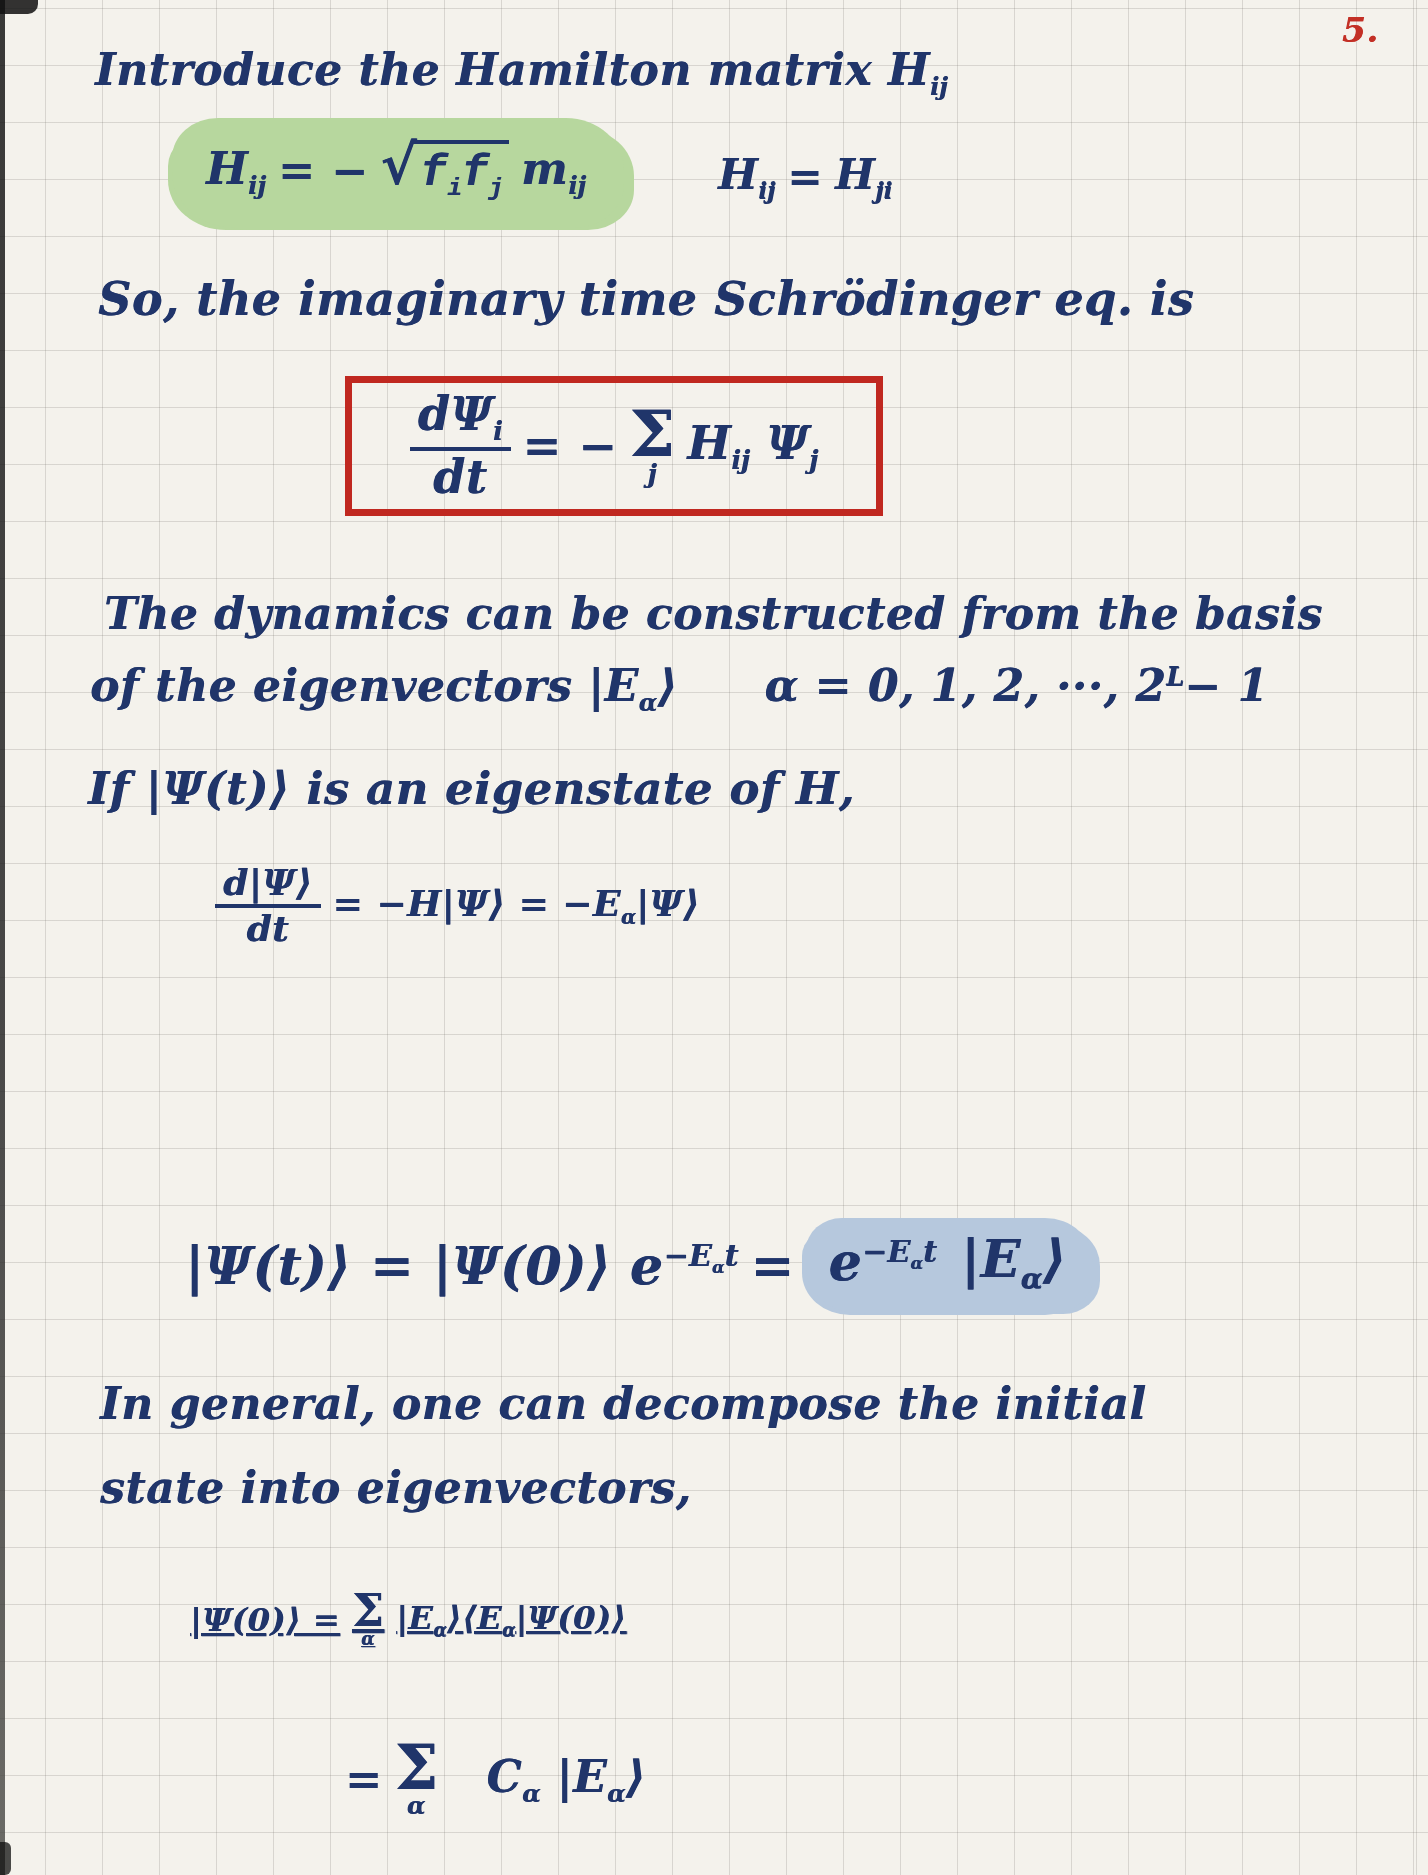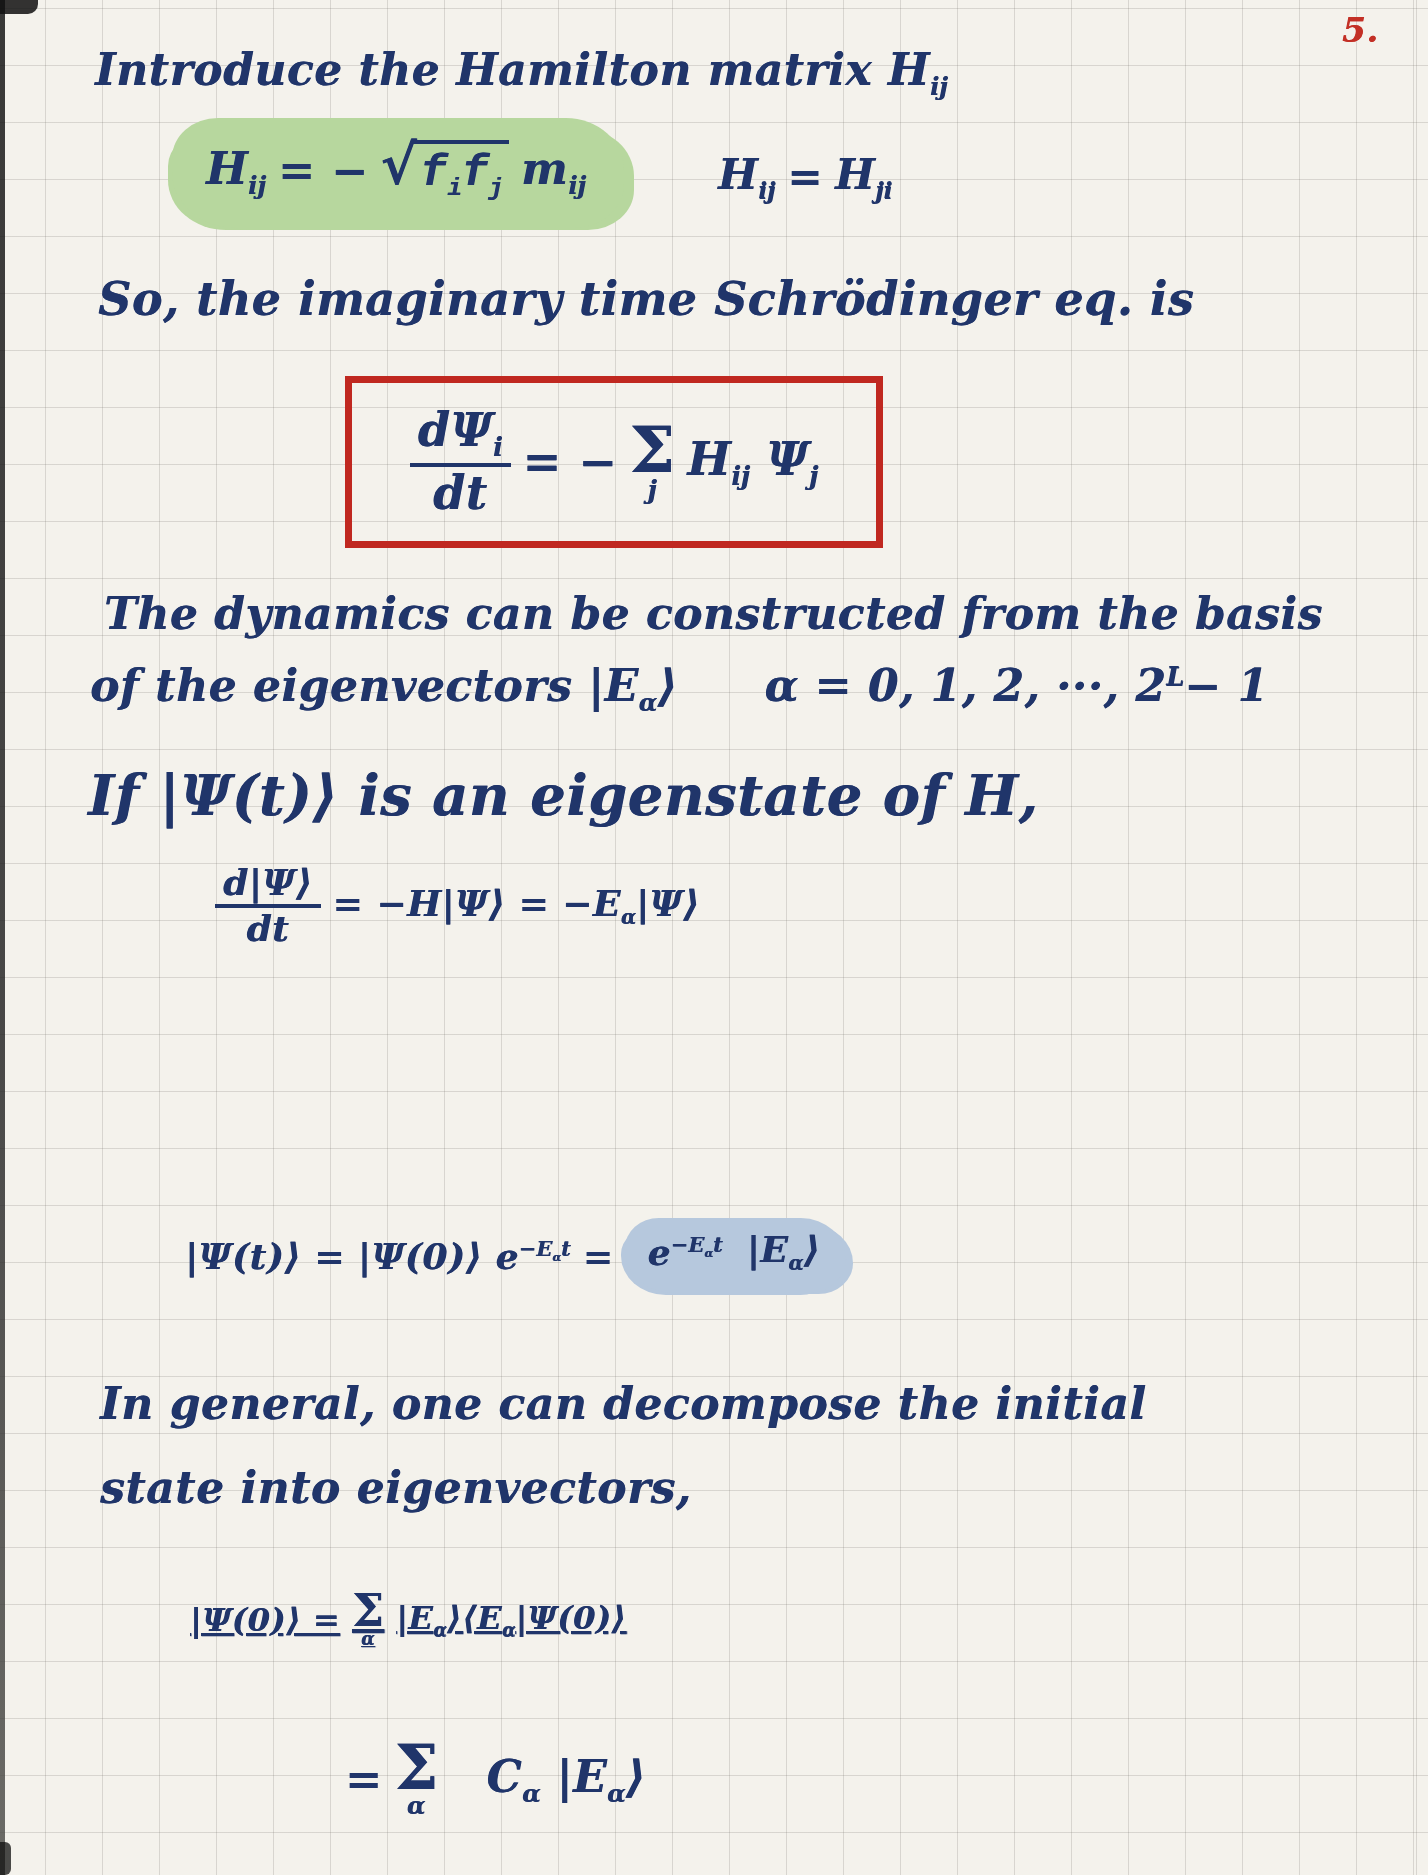--- a/index.html
+++ b/index.html
@@ -45,21 +45,21 @@
   .blue-blob{
     display:inline-flex;align-items:center;gap:24px;
     background:#b6c8dd;
     border-radius:36px 48px 40px 52px / 32px 44px 36px 46px;
     padding:10px 26px 18px 22px;
     box-shadow:10px 4px 0 -3px #b6c8dd, -8px 6px 0 -4px #b6c8dd;
   }
   .red-box{
     border:7px solid #c02820;
     display:flex;align-items:center;justify-content:center;gap:16px;
-    min-width:496px;height:118px;padding:20px 14px;
+    min-width:496px;height:118px;padding:4px 14px;
   }
   .page-num{color:#c33026;font-size:34px;}
   .exp-sup{vertical-align:super;}
   
   .edge-left{position:absolute;left:0;top:0;width:5px;height:1875px;background:linear-gradient(to bottom,#0a0a0a 0%,#1d1d1d 55%,#4a4a46 100%);opacity:.8;}
   .corner-tl{position:absolute;left:0;top:0;width:38px;height:14px;background:#101010;border-radius:0 0 10px 0;opacity:.85;}
   .mark-bl{position:absolute;left:0;top:1842px;width:11px;height:33px;background:#101010;opacity:.75;border-radius:0 6px 6px 0;}
 </style>
 </head>
 <body>
@@ -112,31 +112,31 @@
   </div>
 
   <div class="abs hand" style="left:72px;top:588px;font-size:44px;margin-left:32px;">The dynamics can be constructed from the basis</div>
 
   <div class="abs hand" style="left:90px;top:660px;font-size:44px;">
     <span>of the eigenvectors |E</span><sub>α</sub><span>⟩</span>
     <span style="display:inline-block;width:55px;"></span>
     <span><span>α = 0, 1, 2, ···, 2</span><sup>L</sup><span>− 1</span></span>
   </div>
 
-  <div class="abs hand" style="left:88px;top:762px;font-size:56px;">If |Ψ(t)⟩ is an eigenstate of H,</div>
+  <div class="abs hand" style="left:88px;top:762px;font-size:45px;">If |Ψ(t)⟩ is an eigenstate of H,</div>
 
   <div class="abs hand eq" style="left:215px;top:864px;font-size:36px;">
     <span class="frac">
       <span class="num">d|Ψ⟩</span>
       <span class="den">dt</span>
     </span>
     <span><span>= −H|Ψ⟩ = −E</span><sub>α</sub><span>|Ψ⟩</span></span>
   </div>
 
-  <div class="abs hand eq" style="left:185px;top:1218px;font-size:36px;">
+  <div class="abs hand eq" style="left:185px;top:1218px;font-size:52px;">
     <span><span>|Ψ(t)⟩ = |Ψ(0)⟩ e</span><sup class="exp-sup"><span>−E</span><sub>α</sub><span>t</span></sup></span>
     <span>=</span>
     <span class="blue-blob">
       <span><span>e</span><sup class="exp-sup"><span>−E</span><sub>α</sub><span>t</span></sup></span>
       <span><span>|E</span><sub>α</sub><span>⟩</span></span>
     </span>
   </div>
 
   <div class="abs hand" style="left:100px;top:1378px;font-size:44px;">In general, one can decompose the initial</div>
   <div class="abs hand" style="left:100px;top:1462px;font-size:44px;">state into eigenvectors,</div>

